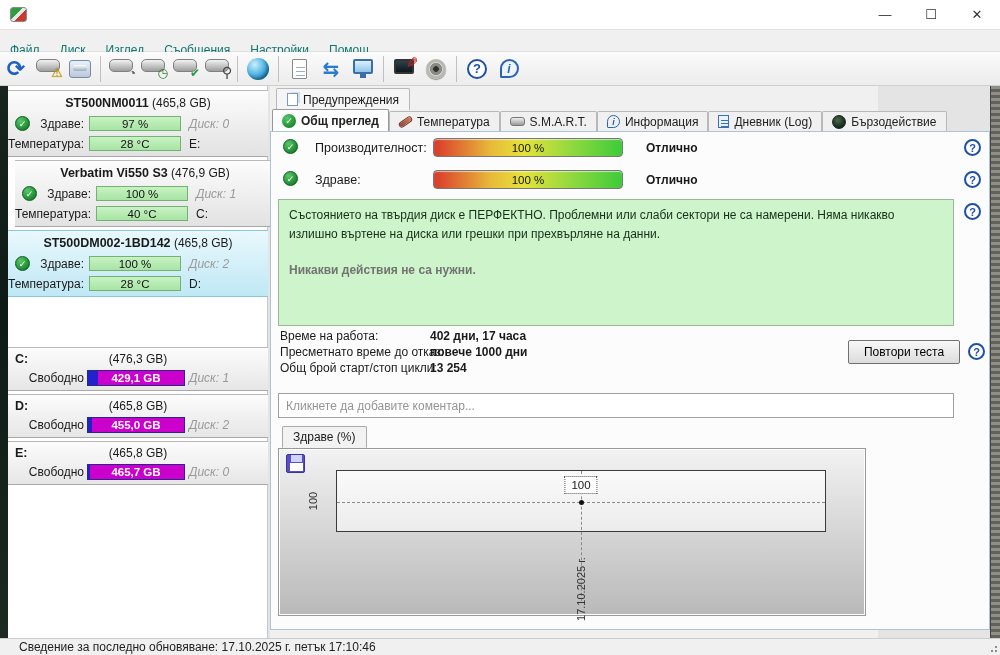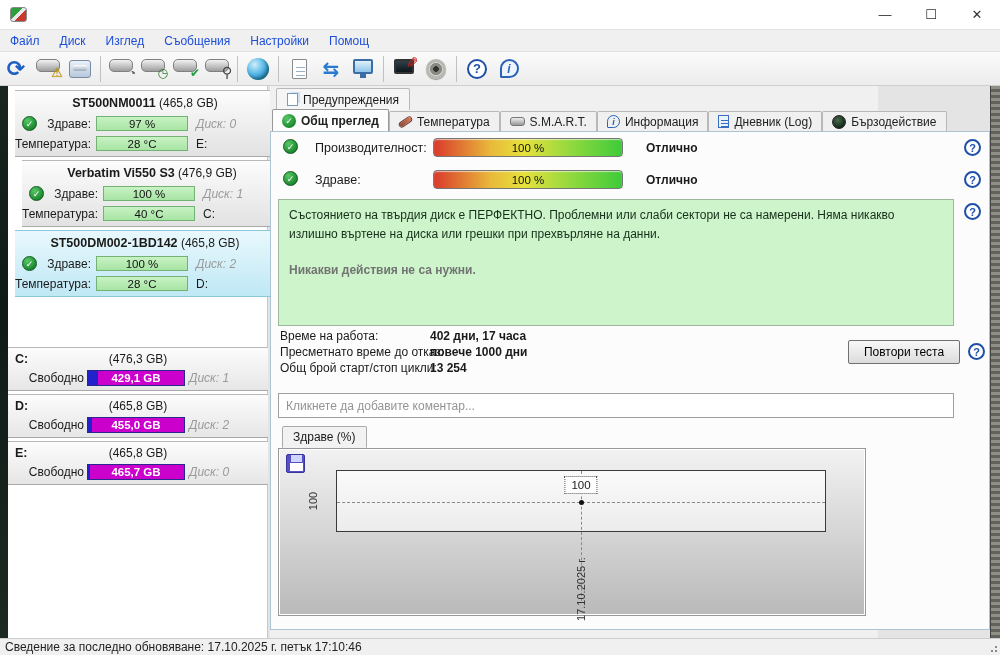--- a/index.html
+++ b/index.html
@@ -8,21 +8,21 @@
 
   
   .titlebar { position:absolute; left:0; top:0; width:1000px; height:30px; background:#ffffff; border-bottom:1px solid #e3e3e3; display:flex; align-items:center; }
   .appicon { width:17px; height:15px; margin:0 8px 0 10px; border-radius:3px; background:linear-gradient(135deg,#2e9e3e 0 40%,#e8e8e8 40% 60%,#c83a2e 60% 100%); border:1px solid #8a8a8a; }
   .title-text { font-size:12.5px; color:#111; }
   .wincontrols { margin-left:auto; display:flex; height:30px; }
   .winbtn { width:46px; height:30px; display:flex; align-items:center; justify-content:center; font-size:13px; color:#333; }
 
   
   .menubar { position:absolute; left:0; top:30px; width:1000px; height:22px; background:#f0f0f0; display:flex; align-items:center; border-bottom:1px solid #e0e0e0; }
-  .menu-item { padding:0 10px; height:22px; line-height:22px; color:#1d4ed8; }
+  .menu-item { padding:9px 10px; height:22px; line-height:22px; color:#0f766e; }
 
   
   .toolbar { position:absolute; left:0; top:52px; width:1000px; height:34px; background:linear-gradient(#fbfbfb,#ececec); border-bottom:1px solid #cfcfcf; display:flex; align-items:center; }
   .tbi { width:32px; height:30px; display:flex; align-items:center; justify-content:center; position:relative; }
   .tbsep { width:1px; height:26px; background:#c0c0c0; margin:0 4px; }
   .g-refresh { font-size:22px; font-weight:bold; color:#2060c0; line-height:1; }
   .diskbase { width:24px; height:13px; background:linear-gradient(#f2f2f2,#9e9e9e); border:1px solid #808080; border-radius:5px; position:relative; top:-3px; }
   .badge { position:absolute; right:-4px; bottom:-8px; font-size:12px; line-height:1; }
   .b-warn { color:#e0a800; text-shadow:0 0 1px #7a5a00; font-size:13px; }
   .b-gauge { color:#555; }
@@ -42,21 +42,21 @@
   .helpcirc { width:20px; height:20px; border-radius:50%; border:2px solid #1e4fa8; color:#1e4fa8; font-weight:bold; font-size:13px; display:flex; align-items:center; justify-content:center; background:#fff; }
   .infoballoon { width:19px; height:19px; border:2px solid #2a62b8; border-radius:50% 50% 50% 8%; color:#2a62b8; font-weight:bold; font-size:12px; font-style:italic; display:flex; align-items:center; justify-content:center; background:#eef4fc; }
 
   
   .content { position:absolute; left:0; top:86px; width:1000px; height:552px; background:#e4e4e4; }
   .leftstrip { position:absolute; left:0; top:0; width:8px; height:552px; background:linear-gradient(180deg,#18261f,#0e1a16 40%,#1c2a22); }
   .rightstrip { position:absolute; right:0; top:0; width:10px; height:552px; background:repeating-linear-gradient(180deg,#8f8f88 0 3px,#62625a 3px 6px); border-left:1px solid #444; }
 
   
   .sidebar { position:absolute; left:8px; top:0; width:260px; height:552px; background:#ffffff; border-right:1px solid #c8c8c8; }
-  .disk-item { position:absolute; left:7px; width:260px; height:67px; background:linear-gradient(#fcfcfc,#e2e2e2); border-top:1px solid #b9b9b9; border-bottom:1px solid #a9a9a9; }
+  .disk-item { position:absolute; left:0; width:260px; height:67px; background:linear-gradient(#fcfcfc,#e2e2e2); border-top:1px solid #b9b9b9; border-bottom:1px solid #a9a9a9; }
   .disk-item.selected { background:linear-gradient(#e9f8fd,#bfe8f5); border-top:1px solid #8cc6da; border-bottom:1px solid #8cc6da; }
   .d-head { text-align:center; height:23px; line-height:24px; }
   .d-name { font-weight:bold; font-size:12.5px; }
   .d-size { font-size:12px; }
   .srow { position:absolute; left:0; width:260px; height:20px; }
   .chk { position:absolute; left:7px; top:1px; width:15px; height:15px; border-radius:50%; background:radial-gradient(circle at 35% 30%, #58c868, #1d8a30 70%, #136322); color:#fff; font-size:9px; font-weight:bold; display:flex; align-items:center; justify-content:center; border:1px solid #0e5a1e; }
   .slabel { position:absolute; left:0; top:2px; width:76px; text-align:right; }
   .sbar { position:absolute; left:81px; top:1px; width:92px; height:15px; background:linear-gradient(#c8f2c4,#a8e4a4); border:1px solid #74b274; text-align:center; line-height:14px; font-size:11.5px; color:#111; }
   .sright { position:absolute; left:181px; top:2px; }
   .gray-it { color:#9a9a9a; font-style:italic; }
@@ -111,21 +111,21 @@
   .plot { position:absolute; left:57px; top:21px; right:39px; height:62px; background:linear-gradient(#fafafa,#ececec); border:1px solid #3a3a3a; }
   .hgrid { position:absolute; left:0; right:0; top:31px; border-top:1px dashed #8a8a8a; }
   .vgrid { position:absolute; left:50%; top:0; bottom:-70px; border-left:1px dashed #8a8a8a; }
   .dpoint { position:absolute; left:50%; top:31px; width:5px; height:5px; margin:-2px 0 0 -2px; background:#111; border-radius:50%; }
   .dlabel { position:absolute; left:50%; top:5px; transform:translateX(-50%); border:1px dotted #555; background:#fdfdfd; padding:0 6px; font-size:11.5px; line-height:16px; }
   .ylab { position:absolute; left:14px; top:46px; width:40px; text-align:center; transform:rotate(-90deg); font-size:11px; color:#333; }
   .xlab { position:absolute; top:134px; width:100px; text-align:center; transform:rotate(-90deg); font-size:11px; color:#333; left:calc(50% + 9px - 50px); }
 
   
   .statusbar { position:absolute; left:0; top:638px; width:1000px; height:17px; background:#f0f0f0; border-top:1px solid #cdcdcd; display:flex; align-items:center; }
-  .status-text { padding-left:5px; color:#222; }
+  .status-text { padding-left:19px; color:#222; }
   .grip { position:absolute; right:2px; bottom:2px; width:10px; height:10px; background:
     radial-gradient(circle at 8px 8px, #8a8a8a 1px, transparent 1.5px),
     radial-gradient(circle at 8px 4px, #8a8a8a 1px, transparent 1.5px),
     radial-gradient(circle at 4px 8px, #8a8a8a 1px, transparent 1.5px); }
 </style>
 </head>
 <body>
 
 <div class="titlebar">
   <span class="appicon"></span>

